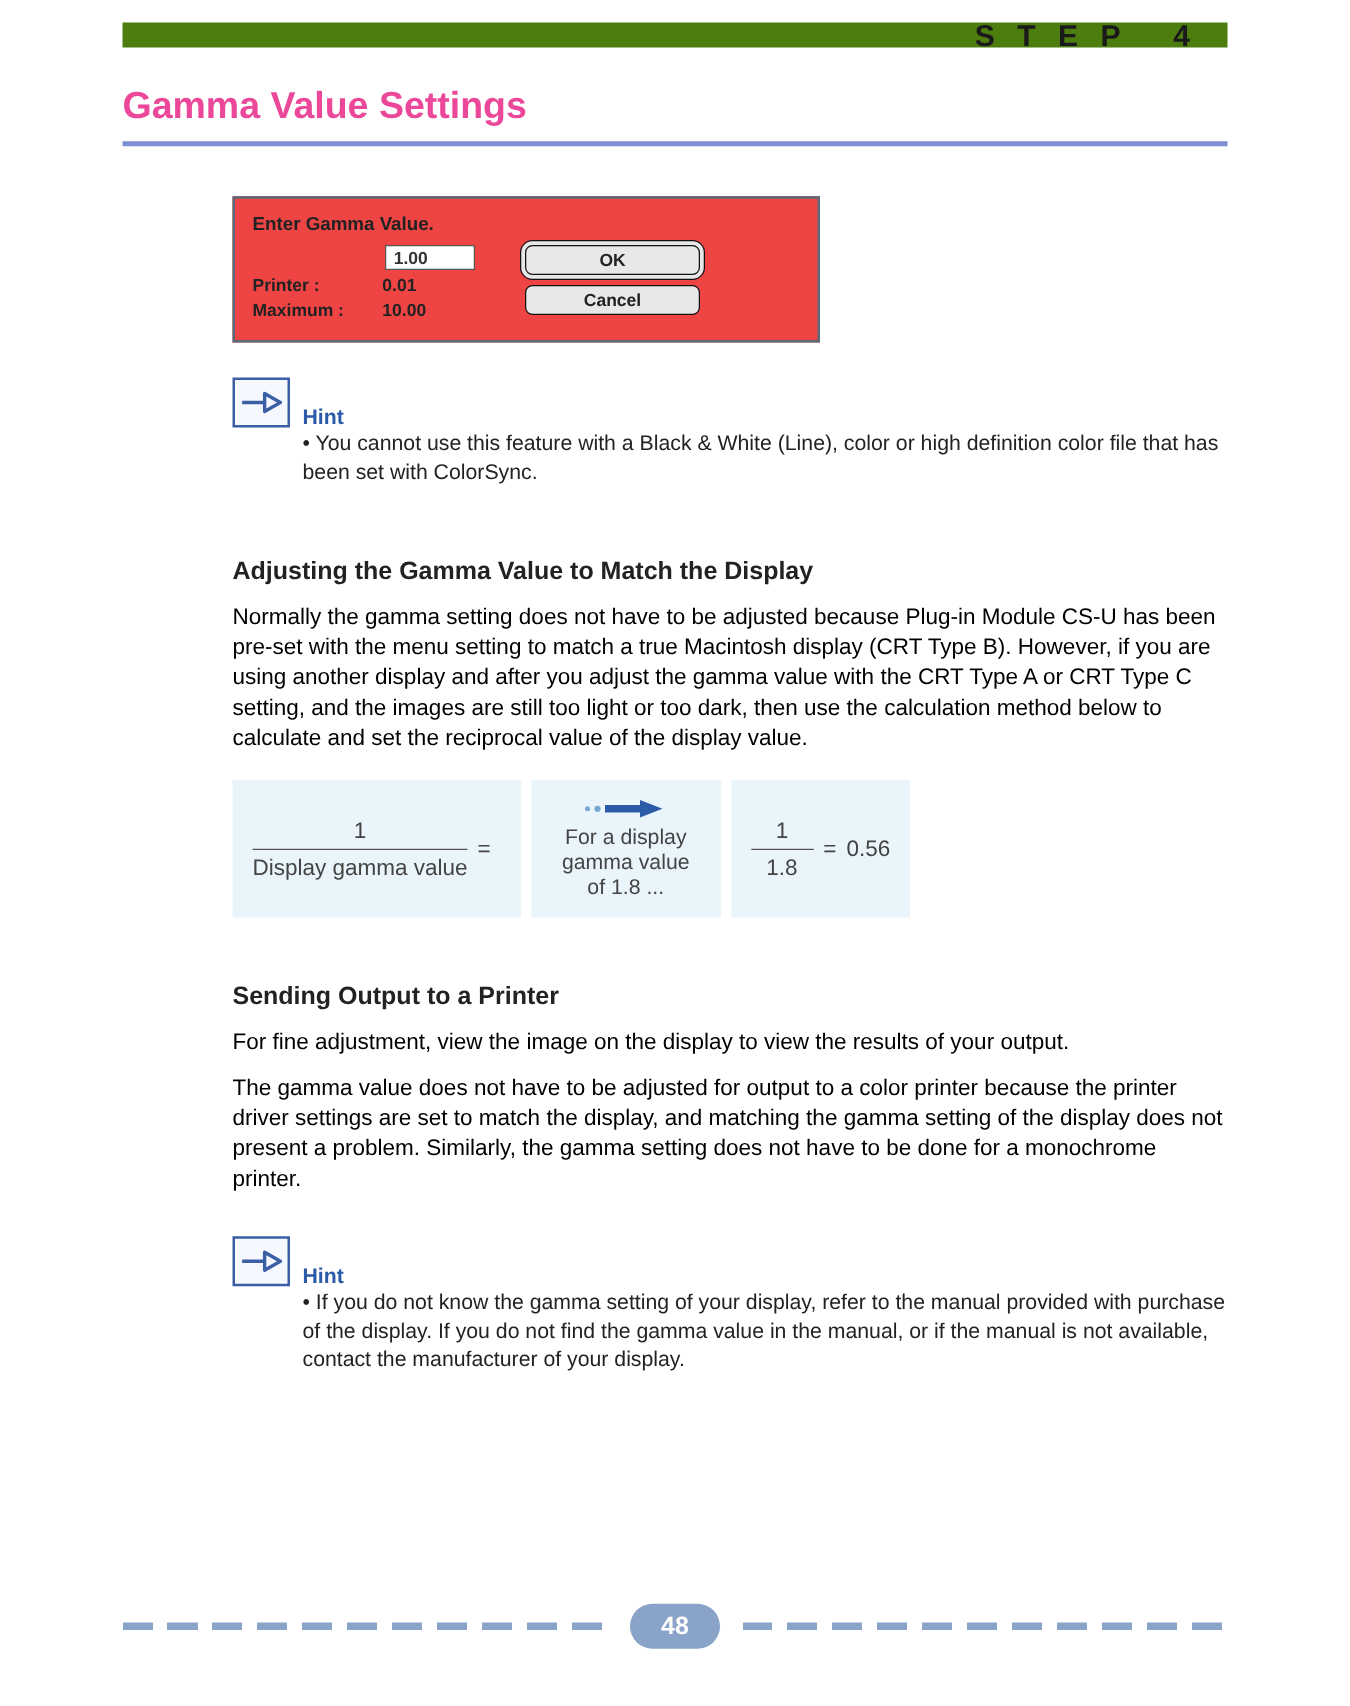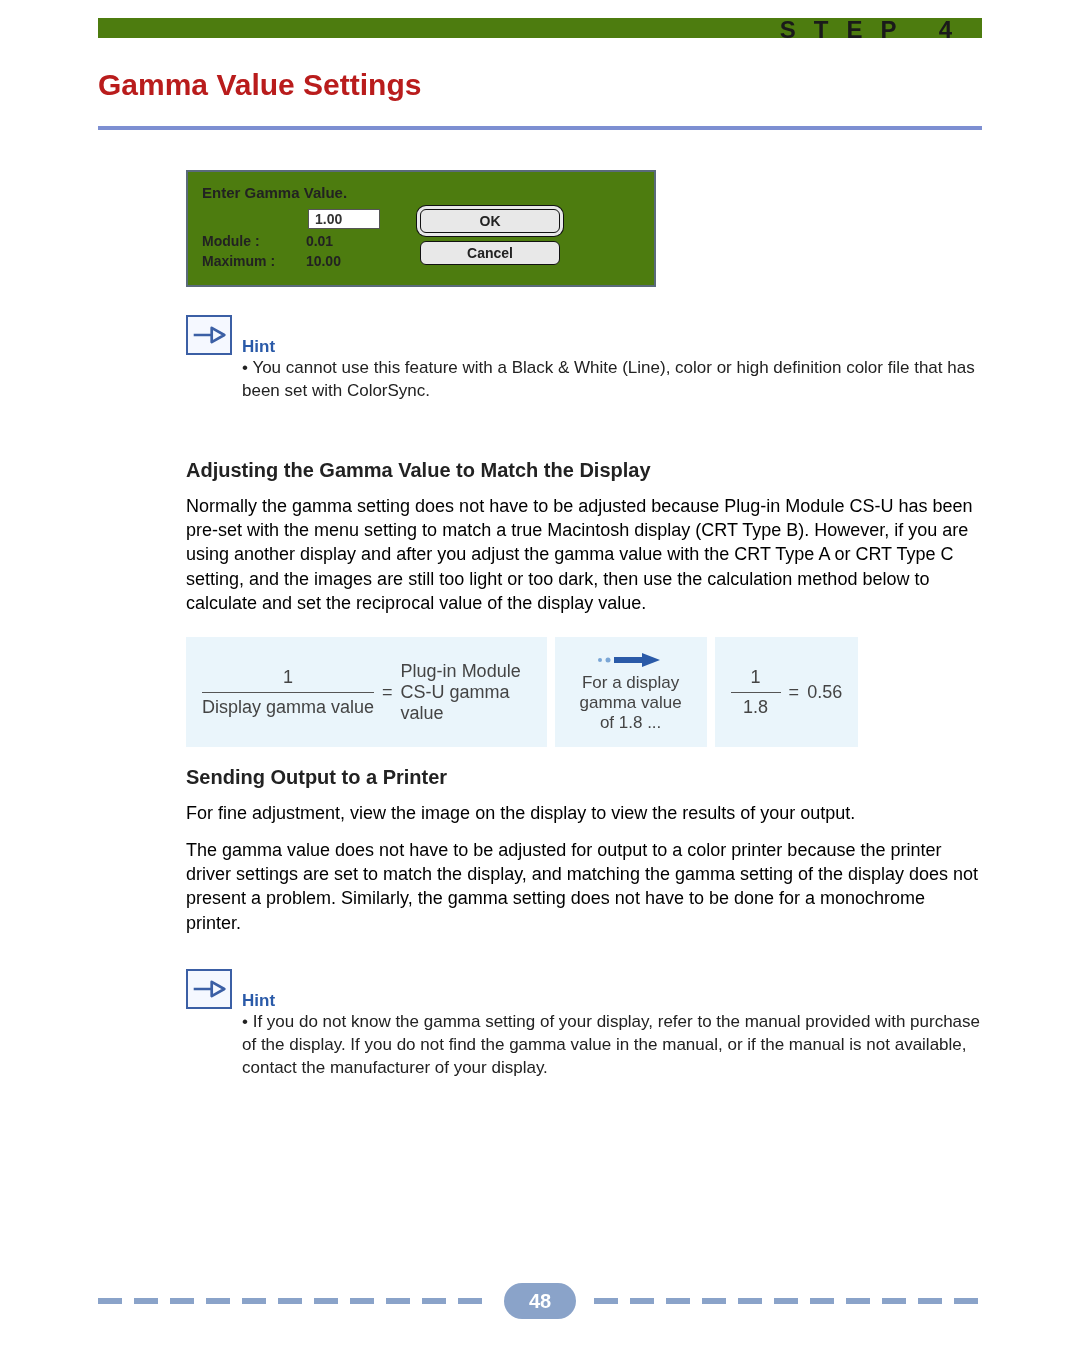--- a/index.html
+++ b/index.html
@@ -28,22 +28,22 @@
     font-weight: 900;
     font-size: 24px;
     letter-spacing: 18px;
     color: #1a1a1a;
   }
   h1.page-title {
     margin-top: 30px;
     font-family: "Arial Black", Arial, sans-serif;
     font-weight: 900;
     font-size: 30px;
-    color: #b91c1c;
-    padding-bottom: 24px;
+    color: #ec4899;
+    padding-bottom: 11px;
   }
   .title-rule {
     height: 4px;
     background: #7d8fd2;
     margin-bottom: 40px;
   }
   .content {
     padding-left: 88px;
     padding-right: 0;
   }
@@ -73,21 +73,21 @@
     color: #cc3333;
     font-style: italic;
     font-weight: bold;
   }
 
   
   .dialog {
     margin-top: 34px;
     width: 470px;
     border: 2px solid #5a6a7a;
-    background: #4d7c0f;
+    background: #ef4444;
     padding: 12px 14px 16px 14px;
   }
   .dlg-title {
     font-family: Verdana, Arial, sans-serif;
     font-weight: bold;
     font-size: 15px;
     color: #222;
     margin-bottom: 8px;
   }
   .dlg-body {
@@ -157,21 +157,21 @@
     padding-left: 0;
   }
   .hint-text .bullet::before { content:"• "; }
 
   h2.sub {
     font-size: 20px;
     font-weight: bold;
     color: #222;
     margin-top: 56px;
   }
-  h2.sub.tight { margin-top: 19px; }
+  h2.sub.tight { margin-top: 52px; }
   .para {
     font-size: 18px;
     color: #000000;
     line-height: 1.35;
     margin-top: 12px;
   }
 
   
   .formula-row {
     display:flex;
@@ -237,21 +237,21 @@
 
 
     <div class="dialog">
       <div class="dlg-title">Enter Gamma Value.</div>
       <div class="dlg-body">
         <div class="dlg-left">
           <div class="row">
             <span class="dlg-input">1.00</span>
           </div>
           <div class="line">
-            <span class="dlg-label">Module :</span>
+            <span class="dlg-label">Printer :</span>
             <span>0.01</span>
           </div>
           <div class="line">
             <span class="dlg-label">Maximum :</span>
             <span>10.00</span>
           </div>
         </div>
         <div class="dlg-btns">
           <div class="mac-btn default">OK</div>
           <div class="mac-btn">Cancel</div>
@@ -274,21 +274,20 @@
     <h2 class="sub">Adjusting the Gamma Value to Match the Display</h2>
     <p class="para">Normally the gamma setting does not have to be adjusted because Plug-in Module CS-U has been pre-set with the menu setting to match a true Macintosh display (CRT Type B).  However, if you are using another display and after you adjust the gamma value with the CRT Type A or CRT Type C setting, and the images are still too light or too dark, then use the calculation method below to calculate and set the reciprocal value of the display value.</p>
 
     <div class="formula-row">
       <div class="fbox">
         <div class="frac">
           <div class="top">1</div>
           <div class="bot">Display gamma value</div>
         </div>
         <span class="eq">=</span>
-        <div style="max-width:130px; text-align:left;">Plug-in Module CS-U gamma value</div>
       </div>
       <div class="fbox small arrow-box">
         <svg width="70" height="18">
             <circle cx="4" cy="9" r="2" fill="#7aa6d6"></circle>
             <circle cx="12" cy="9" r="2.5" fill="#7aa6d6"></circle>
             <rect x="18" y="6" width="28" height="6" fill="#2a5aa8"></rect>
             <path d="M46 2 L64 9 L46 16 Z" fill="#2a5aa8"></path>
           </svg>
         <div style="max-width:120px;">For a display gamma value of 1.8 ...</div>
       </div>

